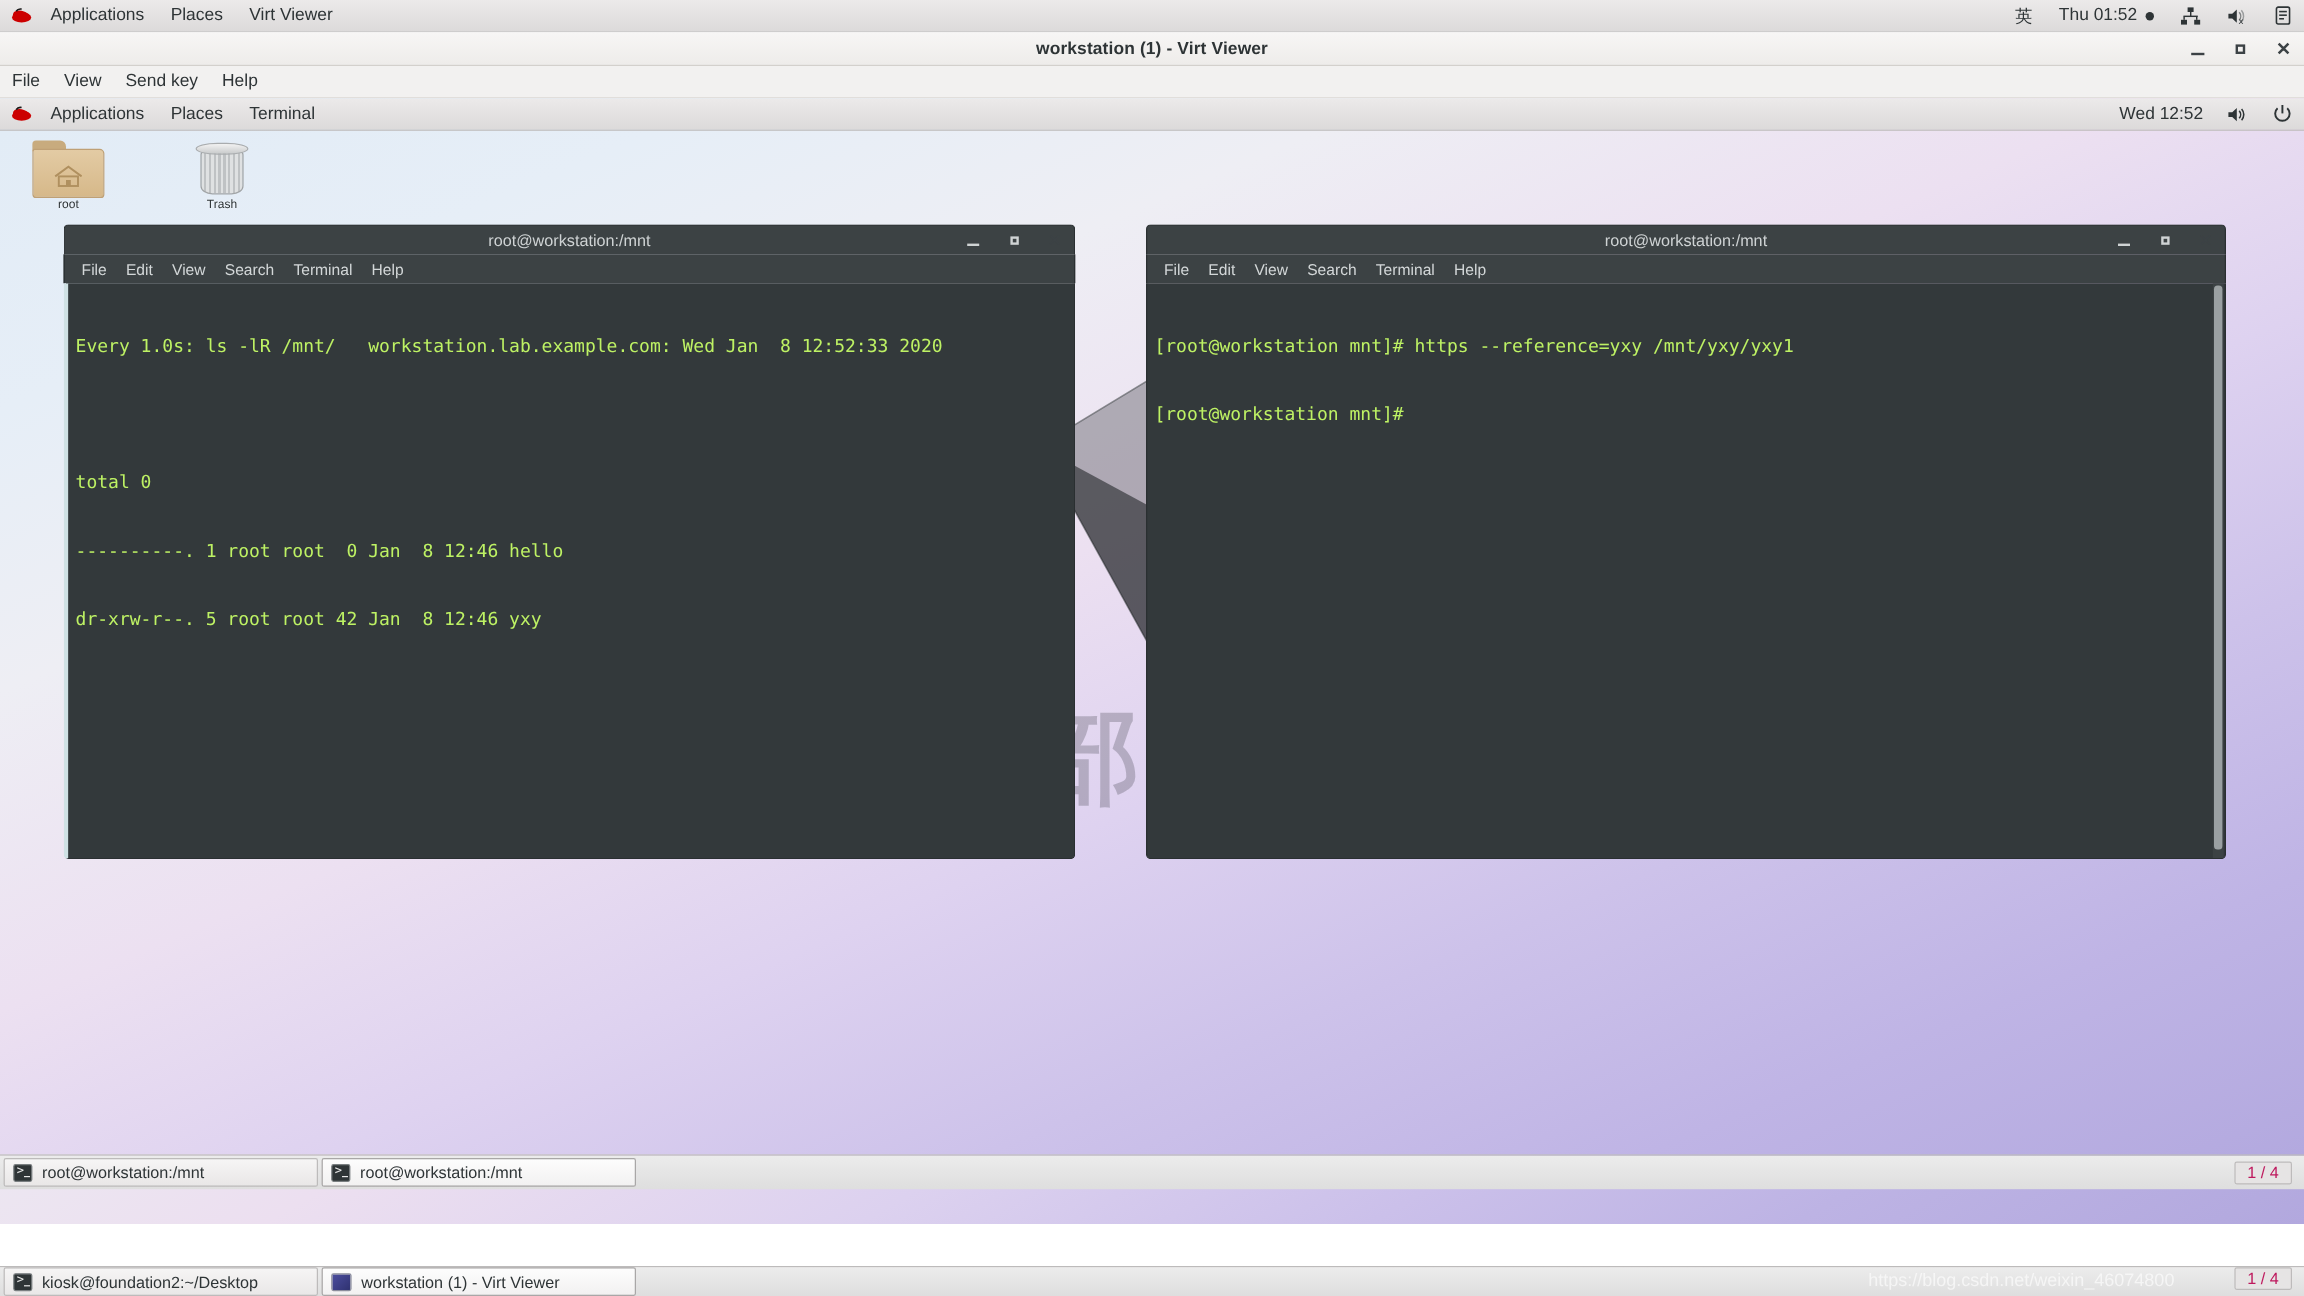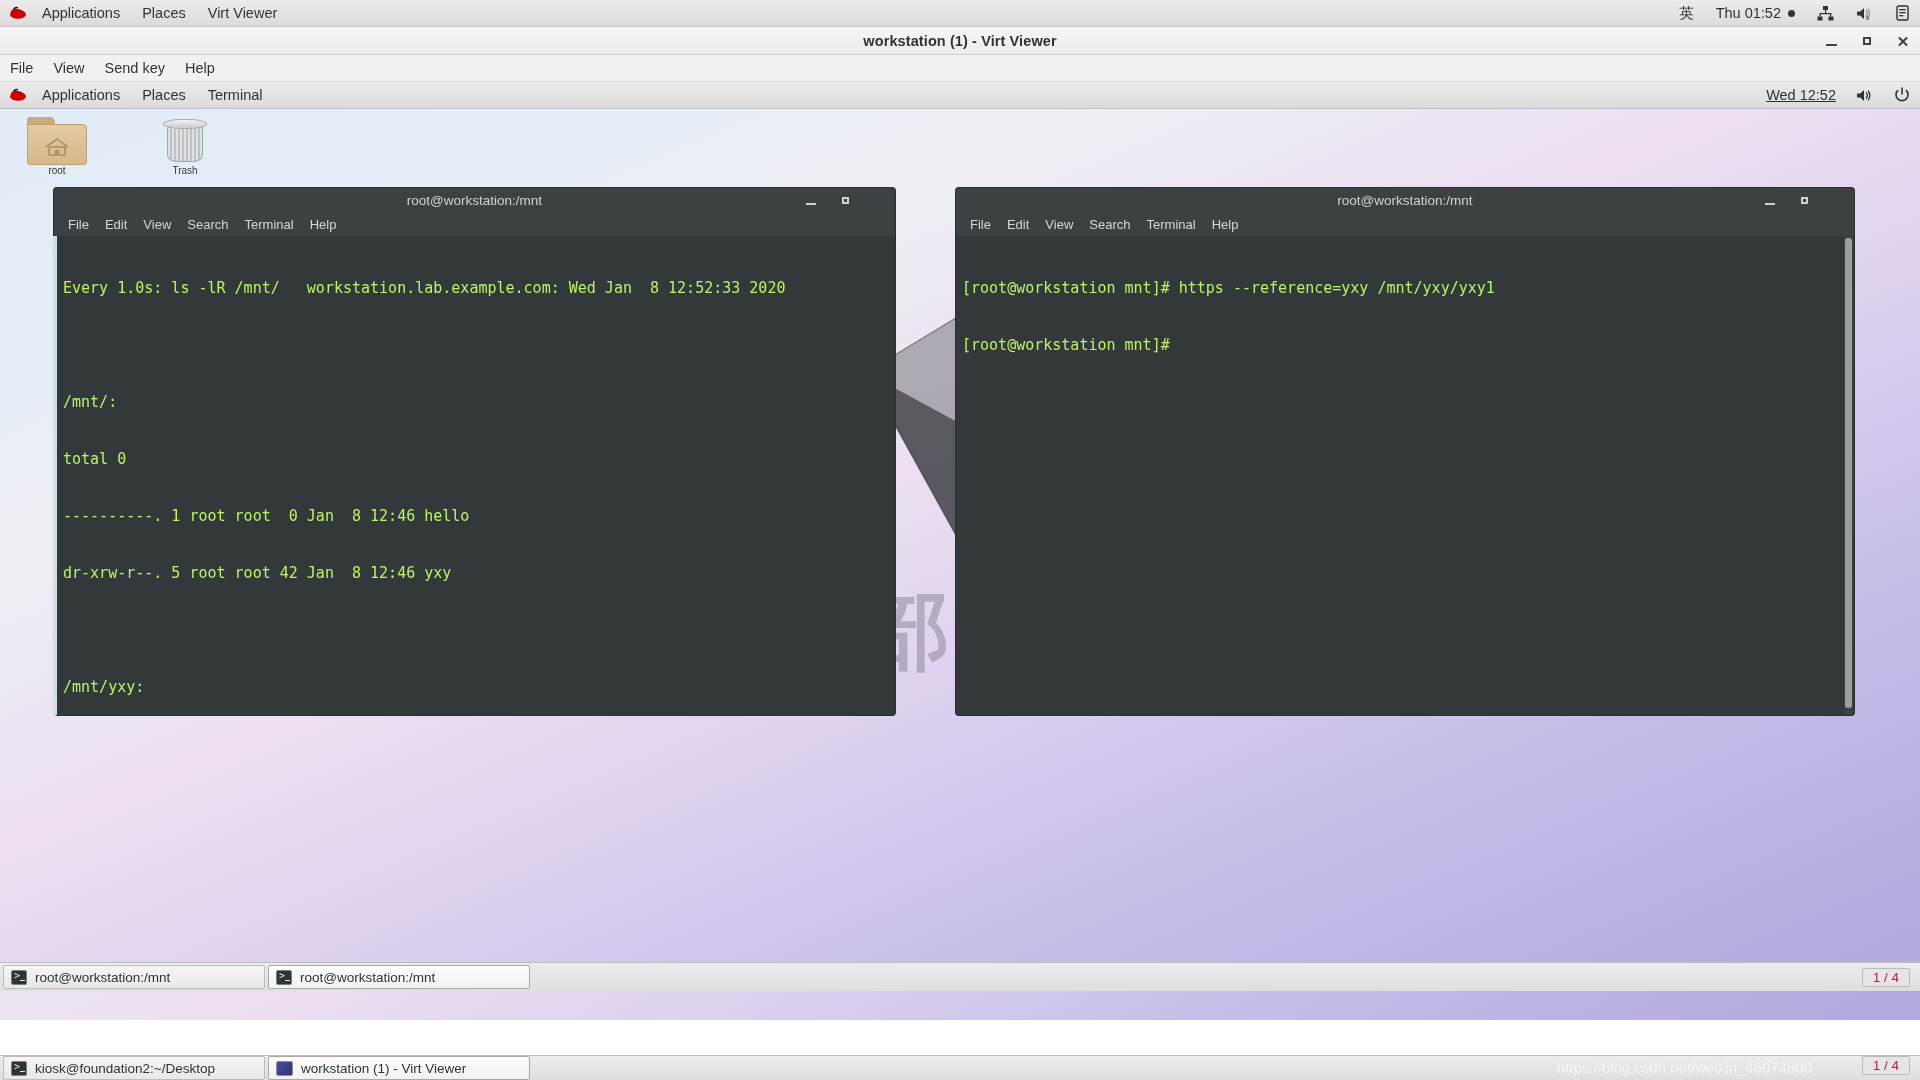--- a/index.html
+++ b/index.html
@@ -79,21 +79,21 @@
     position: absolute; left: 0; top: 0; width: 100%; height: 27px;
     background: linear-gradient(to bottom,#eceaea 0%,#e3e1e1 55%,#dcdada 100%);
     border-bottom: 1px solid #c0bebe;
     display: flex; align-items: center; font-size: 14.5px; color: #2e3436;
     z-index: 6;
   }
   .guest-top-panel .menu-item { padding: 2px 11px; height: 26px;
     display: flex; align-items: center; cursor: default; }
   .guest-top-right { margin-left: auto; display: flex; align-items: center; }
   .guest-top-right .tray { padding: 0 10px; display: flex; align-items: center;
-     height: 26px; font-size: 14.5px; text-decoration: underline; }
+     height: 26px; font-size: 14.5px; }
 
   
   .guest-desktop {
     position: absolute; left: 0; top: 27px; right: 0; bottom: 58px;
     background: linear-gradient(157deg,
        #e2ecf6 0%, #e6eef7 14%, #eeeef4 28%,
        #ece0f1 44%, #ded2f0 58%, #cdc2ea 72%,
        #bfb4e5 86%, #b3a9df 100%);
     overflow: hidden;
   }
@@ -399,26 +399,24 @@
             <div class="tm">File</div>
             <div class="tm">Edit</div>
             <div class="tm">View</div>
             <div class="tm">Search</div>
             <div class="tm">Terminal</div>
             <div class="tm">Help</div>
           </div>
           <div class="term-body left-accent" style="height:480px;">
             <div class="term-line">Every 1.0s: ls -lR /mnt/   workstation.lab.example.com: Wed Jan  8 12:52:33 2020</div>
             <div class="term-line"></div>
-            <div class="term-line">/mnt/:</div>
             <div class="term-line">total 0</div>
             <div class="term-line">----------. 1 root root  0 Jan  8 12:46 hello</div>
             <div class="term-line">dr-xrw-r--. 5 root root 42 Jan  8 12:46 yxy</div>
             <div class="term-line"></div>
-            <div class="term-line">/mnt/yxy:</div>
             
             
             
             
             
             
             
             
             
             

